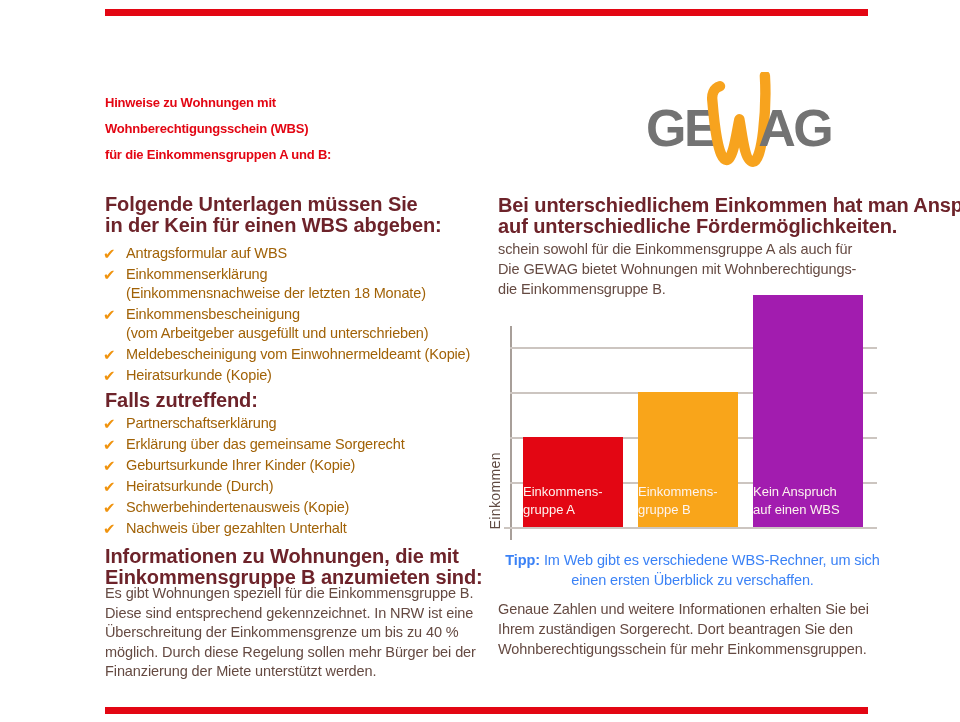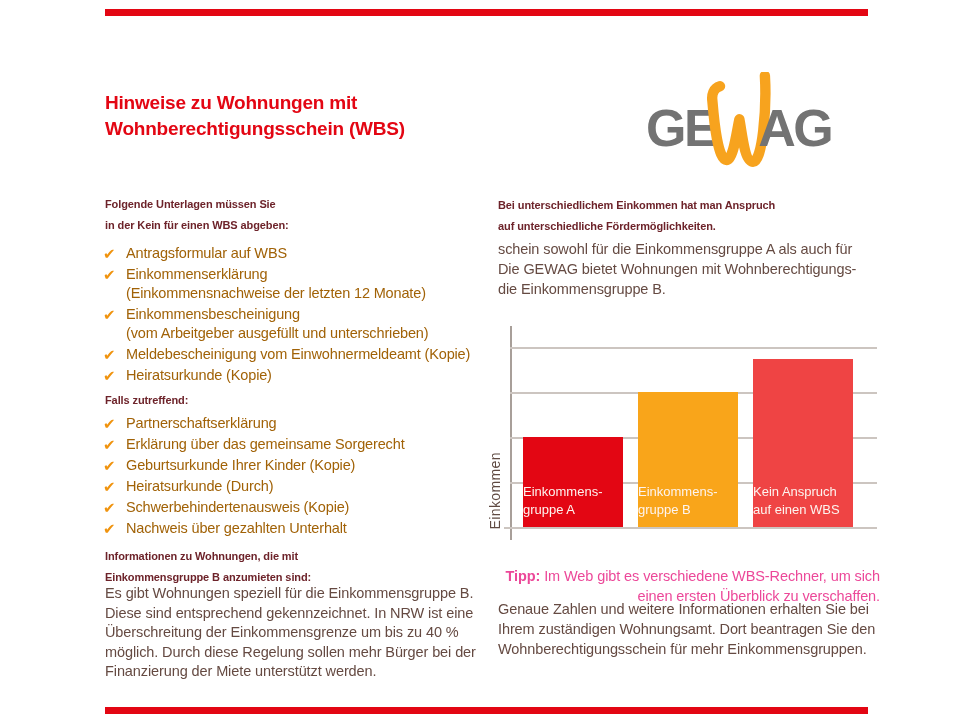--- a/index.html
+++ b/index.html
@@ -8,32 +8,32 @@
     background:#ffffff;
     font-family:"Liberation Sans","DejaVu Sans",sans-serif;
     -webkit-font-smoothing:antialiased;
   }
   .abs{position:absolute;}
   
   .accent-bar{position:absolute;left:105px;width:763px;height:7px;background:#e30613;}
   
   .doc-title{
     left:105px;top:90px;width:400px;
-    color:#e30613;font-size:19px;font-weight:bold;line-height:26px;letter-spacing:-0.2px;
+    color:#e30613;font-size:13px;font-weight:bold;line-height:26px;letter-spacing:-0.2px;
   }
   
   .logo{left:646px;top:72px;height:104px;display:flex;align-items:flex-start;}
   .logo .red-part{
     color:#737373;font-size:52px;font-weight:800;letter-spacing:-2.5px;
     line-height:60px;margin-top:26px;
   }
   .logo svg{margin:0 -13px;display:block;}
   
   .sec-head{
-    color:#6d232a;font-size:11px;font-weight:bold;line-height:21px;letter-spacing:-0.1px;
+    color:#6d232a;font-size:20px;font-weight:bold;line-height:21px;letter-spacing:-0.1px;
   }
   .body-text{color:#654a42;font-size:14.5px;line-height:19.5px;letter-spacing:-0.1px;}
   
   .chk-list{left:103px;width:372px;}
   .chk-item{display:flex;margin-bottom:2px;}
   .chk-mark{
     width:17px;flex:0 0 17px;color:#f0930d;font-size:15px;line-height:19px;
     font-style:italic;font-weight:bold;
   }
   .chk-text{color:#a16207;font-size:14.5px;line-height:19px;letter-spacing:-0.15px;padding-left:6px;}
@@ -47,33 +47,34 @@
   .chart .bar-label{
     position:absolute;left:0;right:0;bottom:8px;text-align:left;
     color:#fdf4ef;font-size:13px;line-height:18px;
   }
   .chart .ylabel{
     position:absolute;left:-11px;bottom:10px;
     writing-mode:vertical-rl;transform:rotate(180deg);
     color:#5f4a42;font-size:14px;letter-spacing:0.4px;
   }
   
-  .tip{left:505px;top:566px;width:375px;text-align:right;color:#ec4899;font-size:14.5px;line-height:20px;letter-spacing:-0.1px;}
+  .tip{left:505px;top:550px;width:375px;text-align:center;color:#3b82f6;font-size:14.5px;line-height:20px;letter-spacing:-0.1px;}
   .tip .tip-label{font-weight:bold;}
   .ln{white-space:nowrap;}
 </style>
 </head>
 <body>
 
 <div class="accent-bar" style="top:9px;"></div>
 <div class="accent-bar" style="top:707px;"></div>
 
 <div class="abs doc-title">
   <div class="ln">Hinweise zu Wohnungen mit</div>
   <div class="ln">Wohnberechtigungsschein (WBS)</div>
+  <div class="ln">für die Einkommensgruppen A und B:</div>
 </div>
 
 <div class="abs logo">
   <span class="red-part">GE</span>
   <svg width="68" height="104" viewBox="0 0 70 110" aria-label="W">
     <path d="M17 15 C10 17 8 24 9 31 C11 55 15 93 24 93 C31 93 34.5 64 37.5 50 C40.5 66 43 95 52 95 C62 95 66.5 38 64.5 4" fill="none" stroke="#f7a31e" stroke-width="11" stroke-linecap="round" stroke-linejoin="round"></path>
   </svg>
   <span class="red-part">AG</span>
 </div>
 
@@ -82,21 +83,21 @@
   <div class="ln">in der Kein für einen WBS abgeben:</div>
 </div>
 
 <div class="abs chk-list" style="top:244px;">
   <div class="chk-item">
     <span class="chk-mark">✔</span>
     <span class="chk-text">Antragsformular auf WBS</span>
   </div>
   <div class="chk-item">
     <span class="chk-mark">✔</span>
-    <span class="chk-text"><span>Einkommenserklärung</span><span class="sub">(Einkommensnachweise der letzten 12 Monate)</span></span>
+    <span class="chk-text"><span>Einkommenserklärung</span><span class="sub">(Einkommensnachweise der letzten 18 Monate)</span></span>
   </div>
   <div class="chk-item">
     <span class="chk-mark">✔</span>
     <span class="chk-text"><span>Einkommensbescheinigung</span><span class="sub">(vom Arbeitgeber ausgefüllt und unterschrieben)</span></span>
   </div>
   <div class="chk-item">
     <span class="chk-mark">✔</span>
     <span class="chk-text">Meldebescheinigung vom Einwohnermeldeamt (Kopie)</span>
   </div>
   <div class="chk-item">
@@ -172,30 +173,30 @@
         <div class="ln bar-line">Einkommens-</div>
         <div class="ln bar-line">gruppe A</div>
       </div>
   </div>
   <div class="bar" style="left: 140px; height: 135px; background: rgb(249, 165, 26);">
     <div class="bar-label">
         <div class="ln bar-line">Einkommens-</div>
         <div class="ln bar-line">gruppe B</div>
       </div>
   </div>
-  <div class="bar" style="left: 255px; height: 168px; background: #ef4444;">
+  <div class="bar" style="left: 255px; height: 232px; background: #a21caf; padding-left: 10px;">
     <div class="bar-label">
         <div class="ln bar-line">Kein Anspruch</div>
         <div class="ln bar-line">auf einen WBS</div>
       </div>
   </div>
 </div>
 
 <div class="abs tip">
   <div><span class="tip-label">Tipp:</span><span> Im Web gibt es verschiedene WBS-Rechner, um sich</span></div>
   <div>einen ersten Überblick zu verschaffen.</div>
 </div>
 
 <div class="abs body-text" style="left:498px;top:599px;line-height:20px;">
   <div class="ln">Genaue Zahlen und weitere Informationen erhalten Sie bei</div>
-  <div class="ln">Ihrem zuständigen Wohnungsamt. Dort beantragen Sie den</div>
+  <div class="ln">Ihrem zuständigen Sorgerecht. Dort beantragen Sie den</div>
   <div class="ln">Wohnberechtigungsschein für mehr Einkommensgruppen.</div>
 </div>
 
 </body></html>

